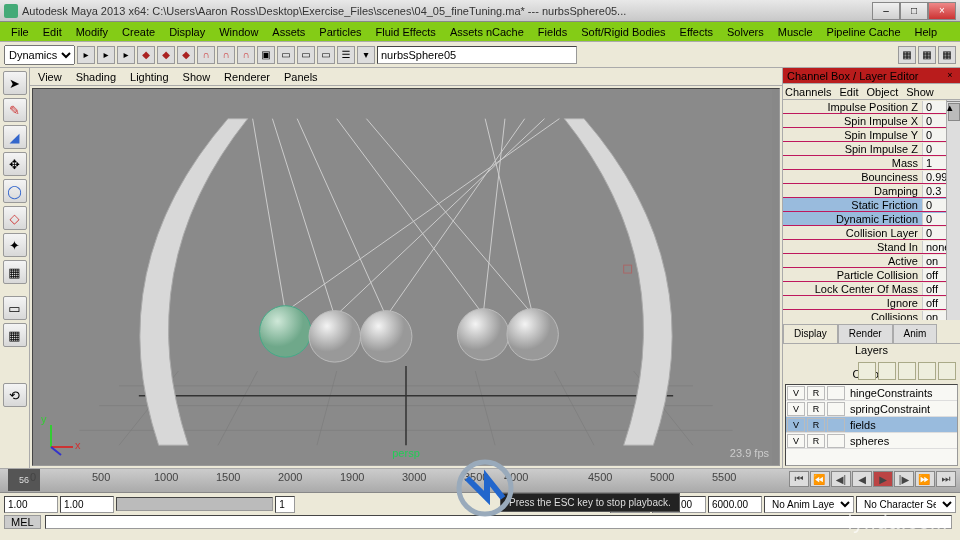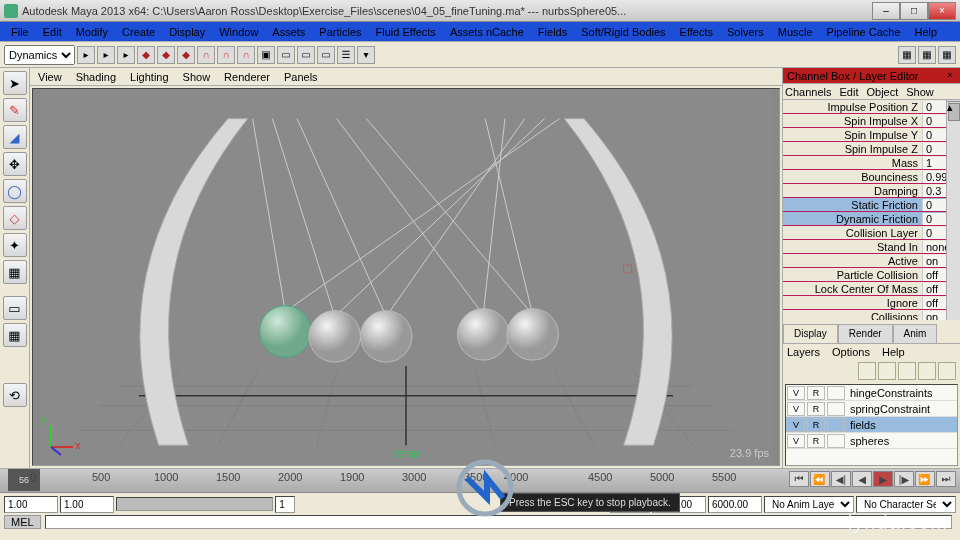--- a/index.html
+++ b/index.html
@@ -3,21 +3,21 @@
 <meta charset="utf-8">
 <style>
 * { margin:0; padding:0; box-sizing:border-box; font-family:Tahoma,Arial,sans-serif; font-size:11px; user-select:none; }
 body { width:960px; height:540px; background:#d4d0c8; overflow:hidden; position:relative; }
 .titlebar { height:22px; background:linear-gradient(#e8e8e8,#c8c8c8); display:flex; align-items:center; padding:0 4px; border-bottom:1px solid #888; }
 .titlebar-icon { width:14px; height:14px; background:#4a7; border-radius:2px; margin-right:4px; }
 .titlebar-text { flex:1; color:#333; font-size:11px; white-space:nowrap; overflow:hidden; }
 .win-btns { display:flex; gap:0; }
 .win-btn { width:28px; height:18px; background:linear-gradient(#f0f0f0,#d0d0d0); border:1px solid #888; display:flex; align-items:center; justify-content:center; font-size:10px; }
 .win-btn.close { background:linear-gradient(#e88,#c33); color:#fff; }
-.menubar { height:20px; background:#1d4ed8; display:flex; align-items:center; padding:8px 4px; gap:0; border-bottom:1px solid #aaa; }
+.menubar { height:20px; background:#84cc16; display:flex; align-items:center; padding:8px 4px; gap:0; border-bottom:1px solid #aaa; }
 .menu-item { padding:2px 7px; cursor:default; }
 .shelf { height:26px; background:#ece9d8; display:flex; align-items:center; padding:0 4px; gap:2px; border-bottom:1px solid #aaa; }
 .shelf select { height:20px; font-size:11px; }
 .shelf-btn { width:18px; height:18px; background:#ddd; border:1px solid #999; display:inline-flex; align-items:center; justify-content:center; font-size:10px; }
 .shelf-input { height:18px; width:200px; border:1px inset #999; padding:0 3px; background:#fff; }
 .main { display:flex; height:400px; }
 .toolbox { width:30px; background:#ece9d8; border-right:1px solid #aaa; display:flex; flex-direction:column; align-items:center; padding:3px 0; gap:3px; }
 .tool { width:24px; height:24px; background:linear-gradient(#f4f4f4,#d8d8d8); border:1px solid #999; border-radius:2px; display:flex; align-items:center; justify-content:center; font-size:13px; }
 .tool.sep { height:6px; border:none; background:none; }
 .viewport-area { flex:1; display:flex; flex-direction:column; background:#ece9d8; }
@@ -33,21 +33,21 @@
 .channel-box { flex:0 0 auto; height:220px; overflow-y:auto; font-size:10px; position:relative; }
 .channel-row { display:flex; height:14px; align-items:flex-end; border-bottom:1px solid #be185d; }
 .channel-row.sel { background:#9bd; }
 .ch-label { flex:1; text-align:right; padding-right:4px; }
 .ch-val { width:38px; padding-left:3px; background:#f4f4f0; border-left:1px solid #ccc; }
 .ch-scroll { position:absolute; right:0; top:0; width:14px; height:100%; background:#ddd; border-left:1px solid #aaa; }
 .ch-scroll-thumb { width:12px; height:18px; background:#bbb; border:1px solid #888; margin:1px auto; }
 .layer-tabs { display:flex; height:20px; border-bottom:1px solid #aaa; margin-top:4px; }
 .layer-tab { padding:3px 10px; background:#ddd; border:1px solid #aaa; border-bottom:none; font-size:10px; }
 .layer-tab.active { background:#ece9d8; }
-.layer-menu { height:16px; display:flex; align-items:center; padding:0 4px; gap:12px; font-size:10px; }
+.layer-menu { height:16px; display:flex; align-items:center; padding:0 4px; gap:12px; font-size:10px;flex-direction:column; }
 .layer-icons { height:22px; display:flex; align-items:center; justify-content:flex-end; padding:0 4px; gap:2px; }
 .layer-icon { width:18px; height:18px; background:#eed; border:1px solid #aa8; }
 .layer-list { flex:1; overflow:auto; border:1px inset #999; margin:2px; background:#f8f8f4; font-size:10px; }
 .layer-row { display:flex; height:16px; align-items:center; border-bottom:1px solid #ddd; }
 .layer-row.sel { background:#9bd; }
 .layer-cell { width:18px; height:14px; border:1px solid #bbb; margin:0 1px; text-align:center; font-size:9px; line-height:13px; }
 .layer-name { padding-left:4px; }
 .timeline-area { height:72px; background:#ece9d8; border-top:1px solid #aaa; }
 .timeline-ruler { height:24px; background:linear-gradient(#ccc,#aaa); border-bottom:1px solid #888; display:flex; position:relative; font-size:9px; color:#444; }
 .tick { position:absolute; top:2px; }
@@ -107,20 +107,21 @@
   <span class="shelf-btn" style="color:#a22">◆</span>
   <span class="shelf-btn" style="color:#c33">∩</span>
   <span class="shelf-btn" style="color:#c33">∩</span>
   <span class="shelf-btn" style="color:#c33">∩</span>
   <span class="shelf-btn">▣</span>
   <span class="shelf-btn">▭</span>
   <span class="shelf-btn">▭</span>
   <span class="shelf-btn">▭</span>
   <span class="shelf-btn">☰</span>
   <span class="shelf-btn">▾</span>
+  <input class="shelf-input" value="nurbsSphere05" style="">
   <div style="flex:1"></div>
   <span class="shelf-btn">▦</span>
   <span class="shelf-btn">▦</span>
   <span class="shelf-btn">▦</span>
 </div>
 
 <div class="main">
   <div class="toolbox">
     <div class="tool">➤</div>
     <div class="tool" style="color:#c33">✎</div>

